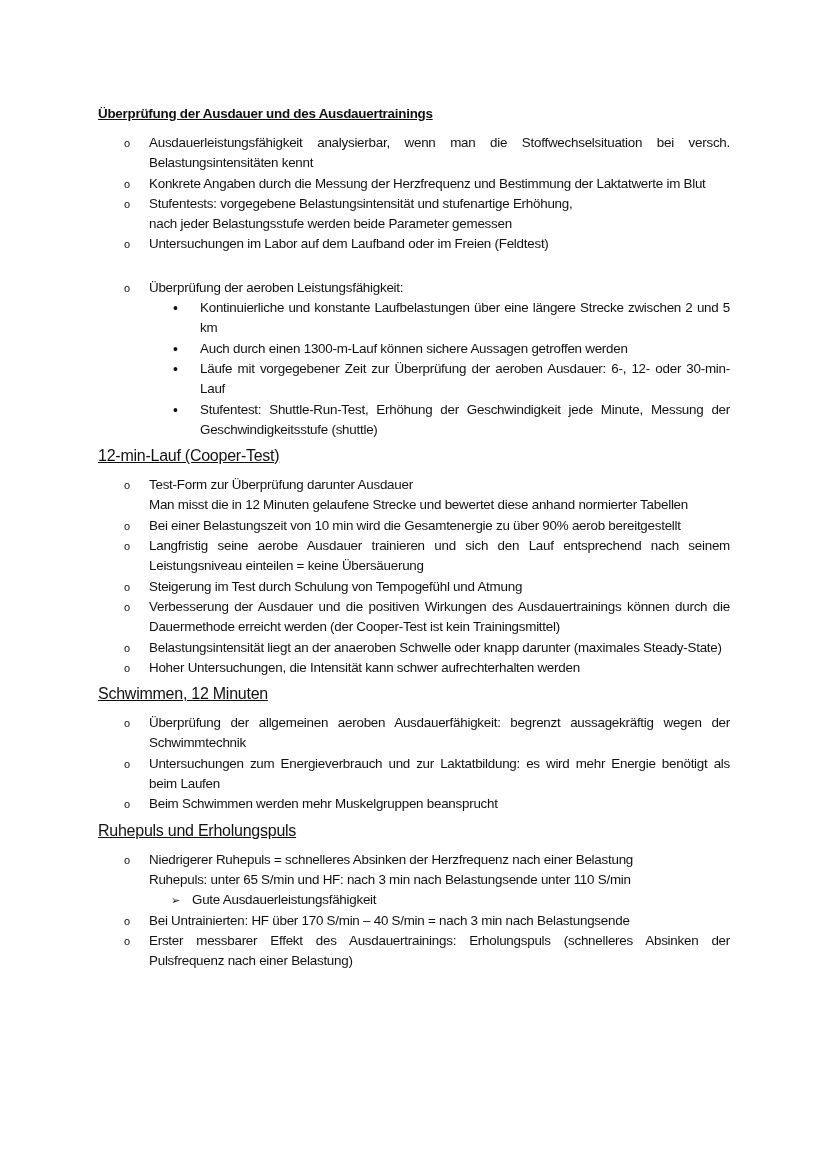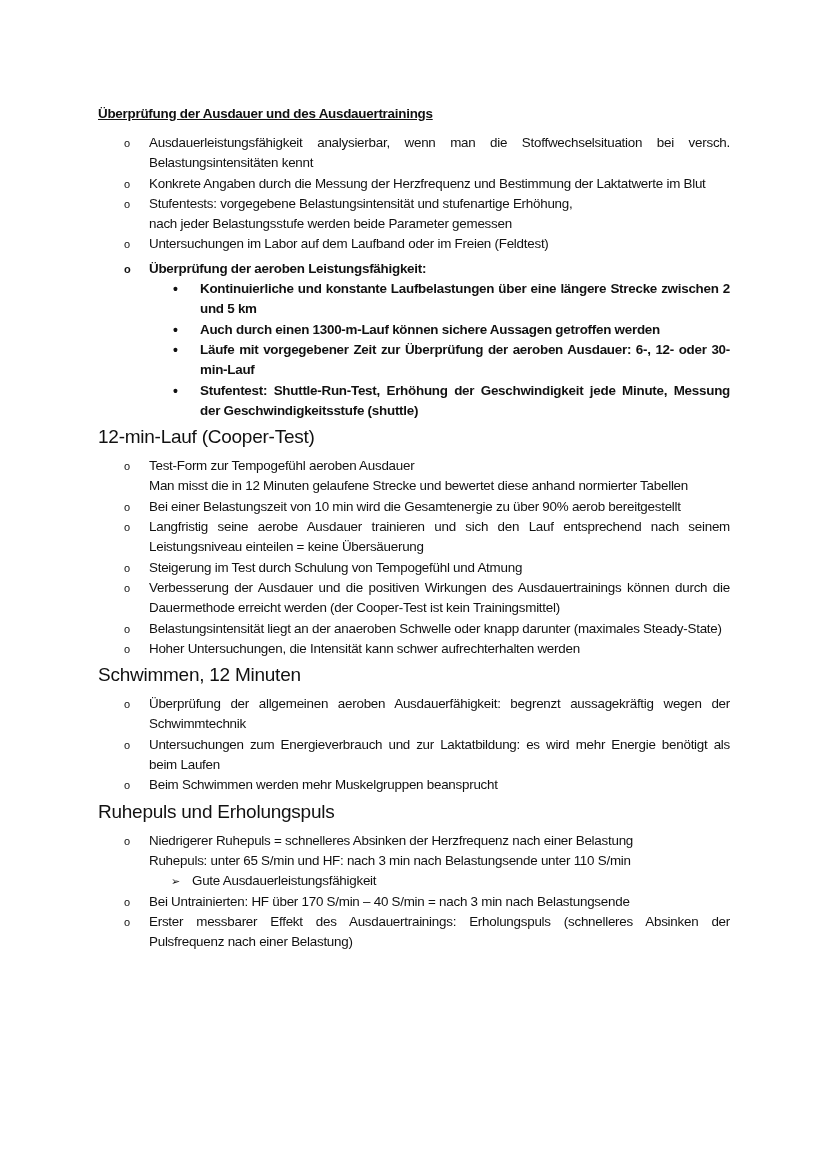--- a/index.html
+++ b/index.html
@@ -1,24 +1,24 @@
 <!DOCTYPE html>
 <html><head>
 <meta charset="utf-8">
 <style>
   html, body { margin: 0; padding: 0; background: #ffffff; }
   body { width: 828px; height: 1171px; position: relative; overflow: hidden;
          font-family: "Liberation Sans", sans-serif; color: #111; }
   .page { position: absolute; left: 98px; top: 104px; width: 632px; font-size: 13.4px; line-height: 20.3px; letter-spacing: -0.25px; }
   h1 { font-size: 13.4px; font-weight: bold; text-decoration: underline; margin: 0 0 9px 0; line-height: 20px; }
-  h2 { font-size: 19px; font-weight: normal; margin: 6px 0 9px 0; line-height: 20px; }
+  h2 { font-size: 16px; font-weight: normal; text-decoration: underline; margin: 6px 0 9px 0; line-height: 20px; }
   ul.o { list-style: none; margin: 0; padding: 0; }
   ul.o > li { position: relative; padding-left: 51px; text-align: justify; }
   ul.o > li::before { content: "o"; position: absolute; left: 26px; top: 0; font-size: 11px; }
-  ul.o > li.gap { margin-top: 4px; font-weight: bold; }
+  ul.o > li.gap { margin-top: 23px; }
   ul.dot { list-style: none; margin: 0; padding: 0; }
   ul.dot > li { position: relative; padding-left: 51px; text-align: justify; }
   ul.dot > li::before { content: "\2022"; position: absolute; left: 24px; top: 0; font-size: 14px; }
   ul.arrow { list-style: none; margin: 0; padding: 0; }
   ul.arrow > li { position: relative; padding-left: 94px; }
   ul.arrow > li::before { content: "\27A2"; position: absolute; left: 73px; top: 0; font-size: 11px; }
   .line { display: block; }
   .section { margin-bottom: 6px; }
 </style>
 </head>
@@ -43,21 +43,21 @@
         <li>Auch durch einen 1300-m-Lauf können sichere Aussagen getroffen werden</li>
         <li>Läufe mit vorgegebener Zeit zur Überprüfung der aeroben Ausdauer: 6-, 12- oder 30-min-Lauf</li>
         <li>Stufentest: Shuttle-Run-Test, Erhöhung der Geschwindigkeit jede Minute, Messung der Geschwindigkeitsstufe (shuttle)</li>
       </ul>
     </li>
   </ul>
 
   <h2>12-min-Lauf (Cooper-Test)</h2>
   <ul class="o section">
     <li>
-      <span class="line">Test-Form zur Tempogefühl aeroben Ausdauer</span>
+      <span class="line">Test-Form zur Überprüfung darunter Ausdauer</span>
       <span class="line">Man misst die in 12 Minuten gelaufene Strecke und bewertet diese anhand normierter Tabellen</span>
     </li>
     <li>Bei einer Belastungszeit von 10 min wird die Gesamtenergie zu über 90% aerob bereitgestellt</li>
     <li>Langfristig seine aerobe Ausdauer trainieren und sich den Lauf entsprechend nach seinem Leistungsniveau einteilen = keine Übersäuerung</li>
     <li>Steigerung im Test durch Schulung von Tempogefühl und Atmung</li>
     <li>Verbesserung der Ausdauer und die positiven Wirkungen des Ausdauertrainings können durch die Dauermethode erreicht werden (der Cooper-Test ist kein Trainingsmittel)</li>
   </ul>
 
   <ul class="o section">
     <li>Belastungsintensität liegt an der anaeroben Schwelle oder knapp darunter (maximales Steady-State)</li>

